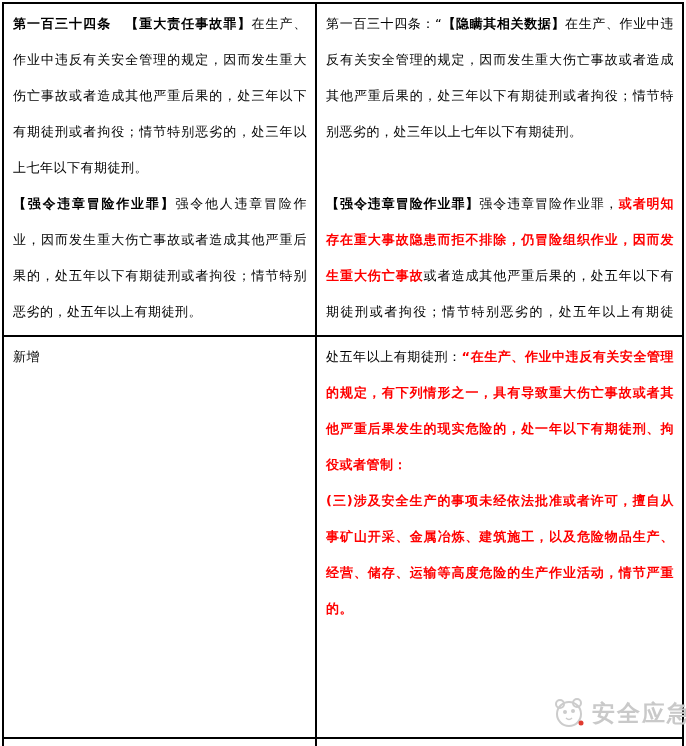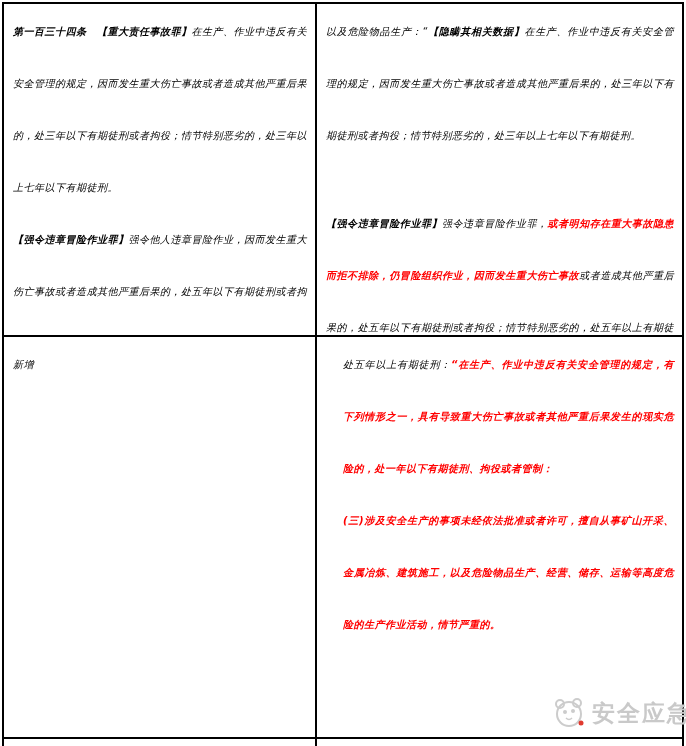--- a/index.html
+++ b/index.html
@@ -13,35 +13,34 @@
     width:686px;height:746px;overflow:hidden;position:relative;
     background:#ffffff;
     font-family:"DejaVu Sans","Liberation Sans",sans-serif;
   }
   .tbl{
     position:absolute;left:2px;top:2px;width:678px;
     border:2px solid var(--border);
     background:#ffffff;
   }
   .row{display:flex;}
-  .row + .row{border-top:2px solid var(--border);gap:17px;}
+  .row + .row{border-top:2px solid var(--border);}
   .cell{box-sizing:border-box;padding:2px 8px 0 9px;overflow:hidden;}
   .cell.left{width:313px;flex:none;border-right:2px solid var(--border);}
   .cell.right{flex:1;}
   .row1 .cell{height:331px;}
   .row2 .cell{height:400px;}
   .row3 .cell{height:10px;}
   .cell p{
     margin:0;
-    font-size:10px;
-    line-height:52px;
+    font-size:13px;
+    line-height:36px;
     color:var(--ink);
     text-align:justify;
     letter-spacing:0.5px;
-    font-style:italic;
   }
   .cell p.blank{height:36px;}
   span.bold{font-weight:bold;}
   span.red{color:var(--red);font-weight:bold;}
   .watermark{
     position:absolute;left:551px;top:695px;
     display:flex;align-items:center;gap:5px;
     pointer-events:none;
   }
   .watermark .wm-text{
@@ -54,21 +53,21 @@
 </head>
 <body>
 
 <div class="tbl">
   <div class="row row1">
     <div class="cell left">
         <p><span class="bold">第一百三十四条　【重大责任事故罪】</span><span>在生产、作业中违反有关安全管理的规定，因而发生重大伤亡事故或者造成其他严重后果的，处三年以下有期徒刑或者拘役；情节特别恶劣的，处三年以上七年以下有期徒刑。</span></p>
         <p><span class="bold">【强令违章冒险作业罪】</span><span>强令他人违章冒险作业，因而发生重大伤亡事故或者造成其他严重后果的，处五年以下有期徒刑或者拘役；情节特别恶劣的，处五年以上有期徒刑。</span></p>
       </div>
     <div class="cell right">
-        <p><span>以及危险物品生产：“</span><span class="bold">【隐瞒其相关数据】</span><span>在生产、作业中违反有关安全管理的规定，因而发生重大伤亡事故或者造成其他严重后果的，处三年以下有期徒刑或者拘役；情节特别恶劣的，处三年以上七年以下有期徒刑。</span></p>
+        <p><span>第一百三十四条：“</span><span class="bold">【隐瞒其相关数据】</span><span>在生产、作业中违反有关安全管理的规定，因而发生重大伤亡事故或者造成其他严重后果的，处三年以下有期徒刑或者拘役；情节特别恶劣的，处三年以上七年以下有期徒刑。</span></p>
         <p class="blank">&nbsp;</p>
         <p><span class="bold">【强令违章冒险作业罪】</span><span>强令违章冒险作业罪，</span><span class="red">或者明知存在重大事故隐患而拒不排除，仍冒险组织作业，因而发生重大伤亡事故</span><span>或者造成其他严重后果的，处五年以下有期徒刑或者拘役；情节特别恶劣的，处五年以上有期徒刑。”</span></p>
       </div>
   </div>
   <div class="row row2">
     <div class="cell left">
         <p><span>新增</span></p>
       </div>
     <div class="cell right">
         <p><span>处五年以上有期徒刑：</span><span class="red">“在生产、作业中违反有关安全管理的规定，有下列情形之一，具有导致重大伤亡事故或者其他严重后果发生的现实危险的，处一年以下有期徒刑、拘役或者管制：</span></p>

